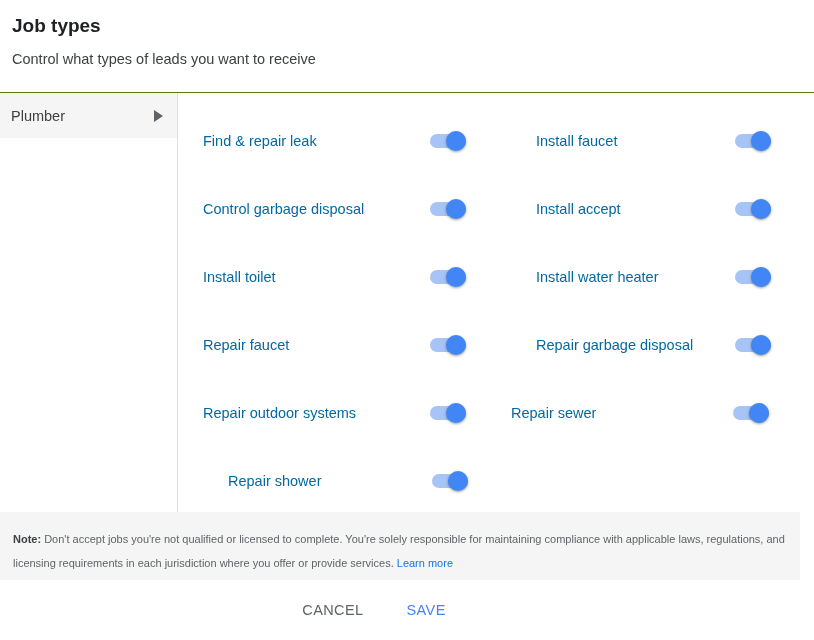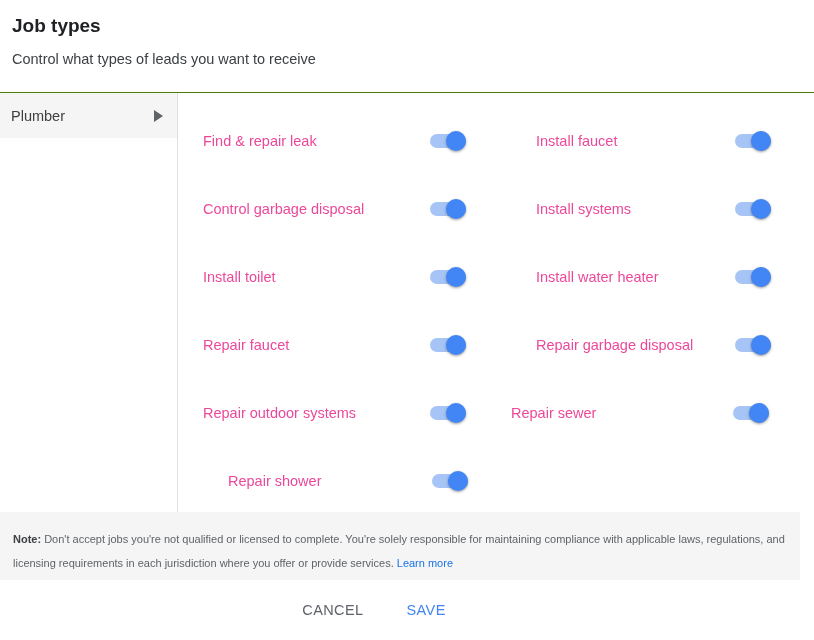--- a/index.html
+++ b/index.html
@@ -92,21 +92,21 @@
     justify-content: space-between;
     padding-right: 45px;
     cursor: pointer;
   }
   .toggle-row.col-right {
     padding-left: 25px;
     padding-right: 43px;
   }
   .toggle-label {
     font-size: 14.5px;
-    color: #ec4899;
+    color: #0369a1;
     line-height: 20px;
     white-space: nowrap;
   }
 
   
   .switch {
     position: relative;
     width: 36px;
     height: 14px;
     flex: 0 0 36px;
@@ -219,21 +219,21 @@
     </div>
 
     <div class="toggle-row col-left">
       <span class="toggle-label">Control garbage disposal</span>
       <span class="switch">
         <span class="track"></span>
         <span class="thumb"></span>
       </span>
     </div>
     <div class="toggle-row col-right">
-      <span class="toggle-label">Install systems</span>
+      <span class="toggle-label">Install accept</span>
       <span class="switch">
         <span class="track"></span>
         <span class="thumb"></span>
       </span>
     </div>
 
     <div class="toggle-row col-left">
       <span class="toggle-label">Install toilet</span>
       <span class="switch">
         <span class="track"></span>

